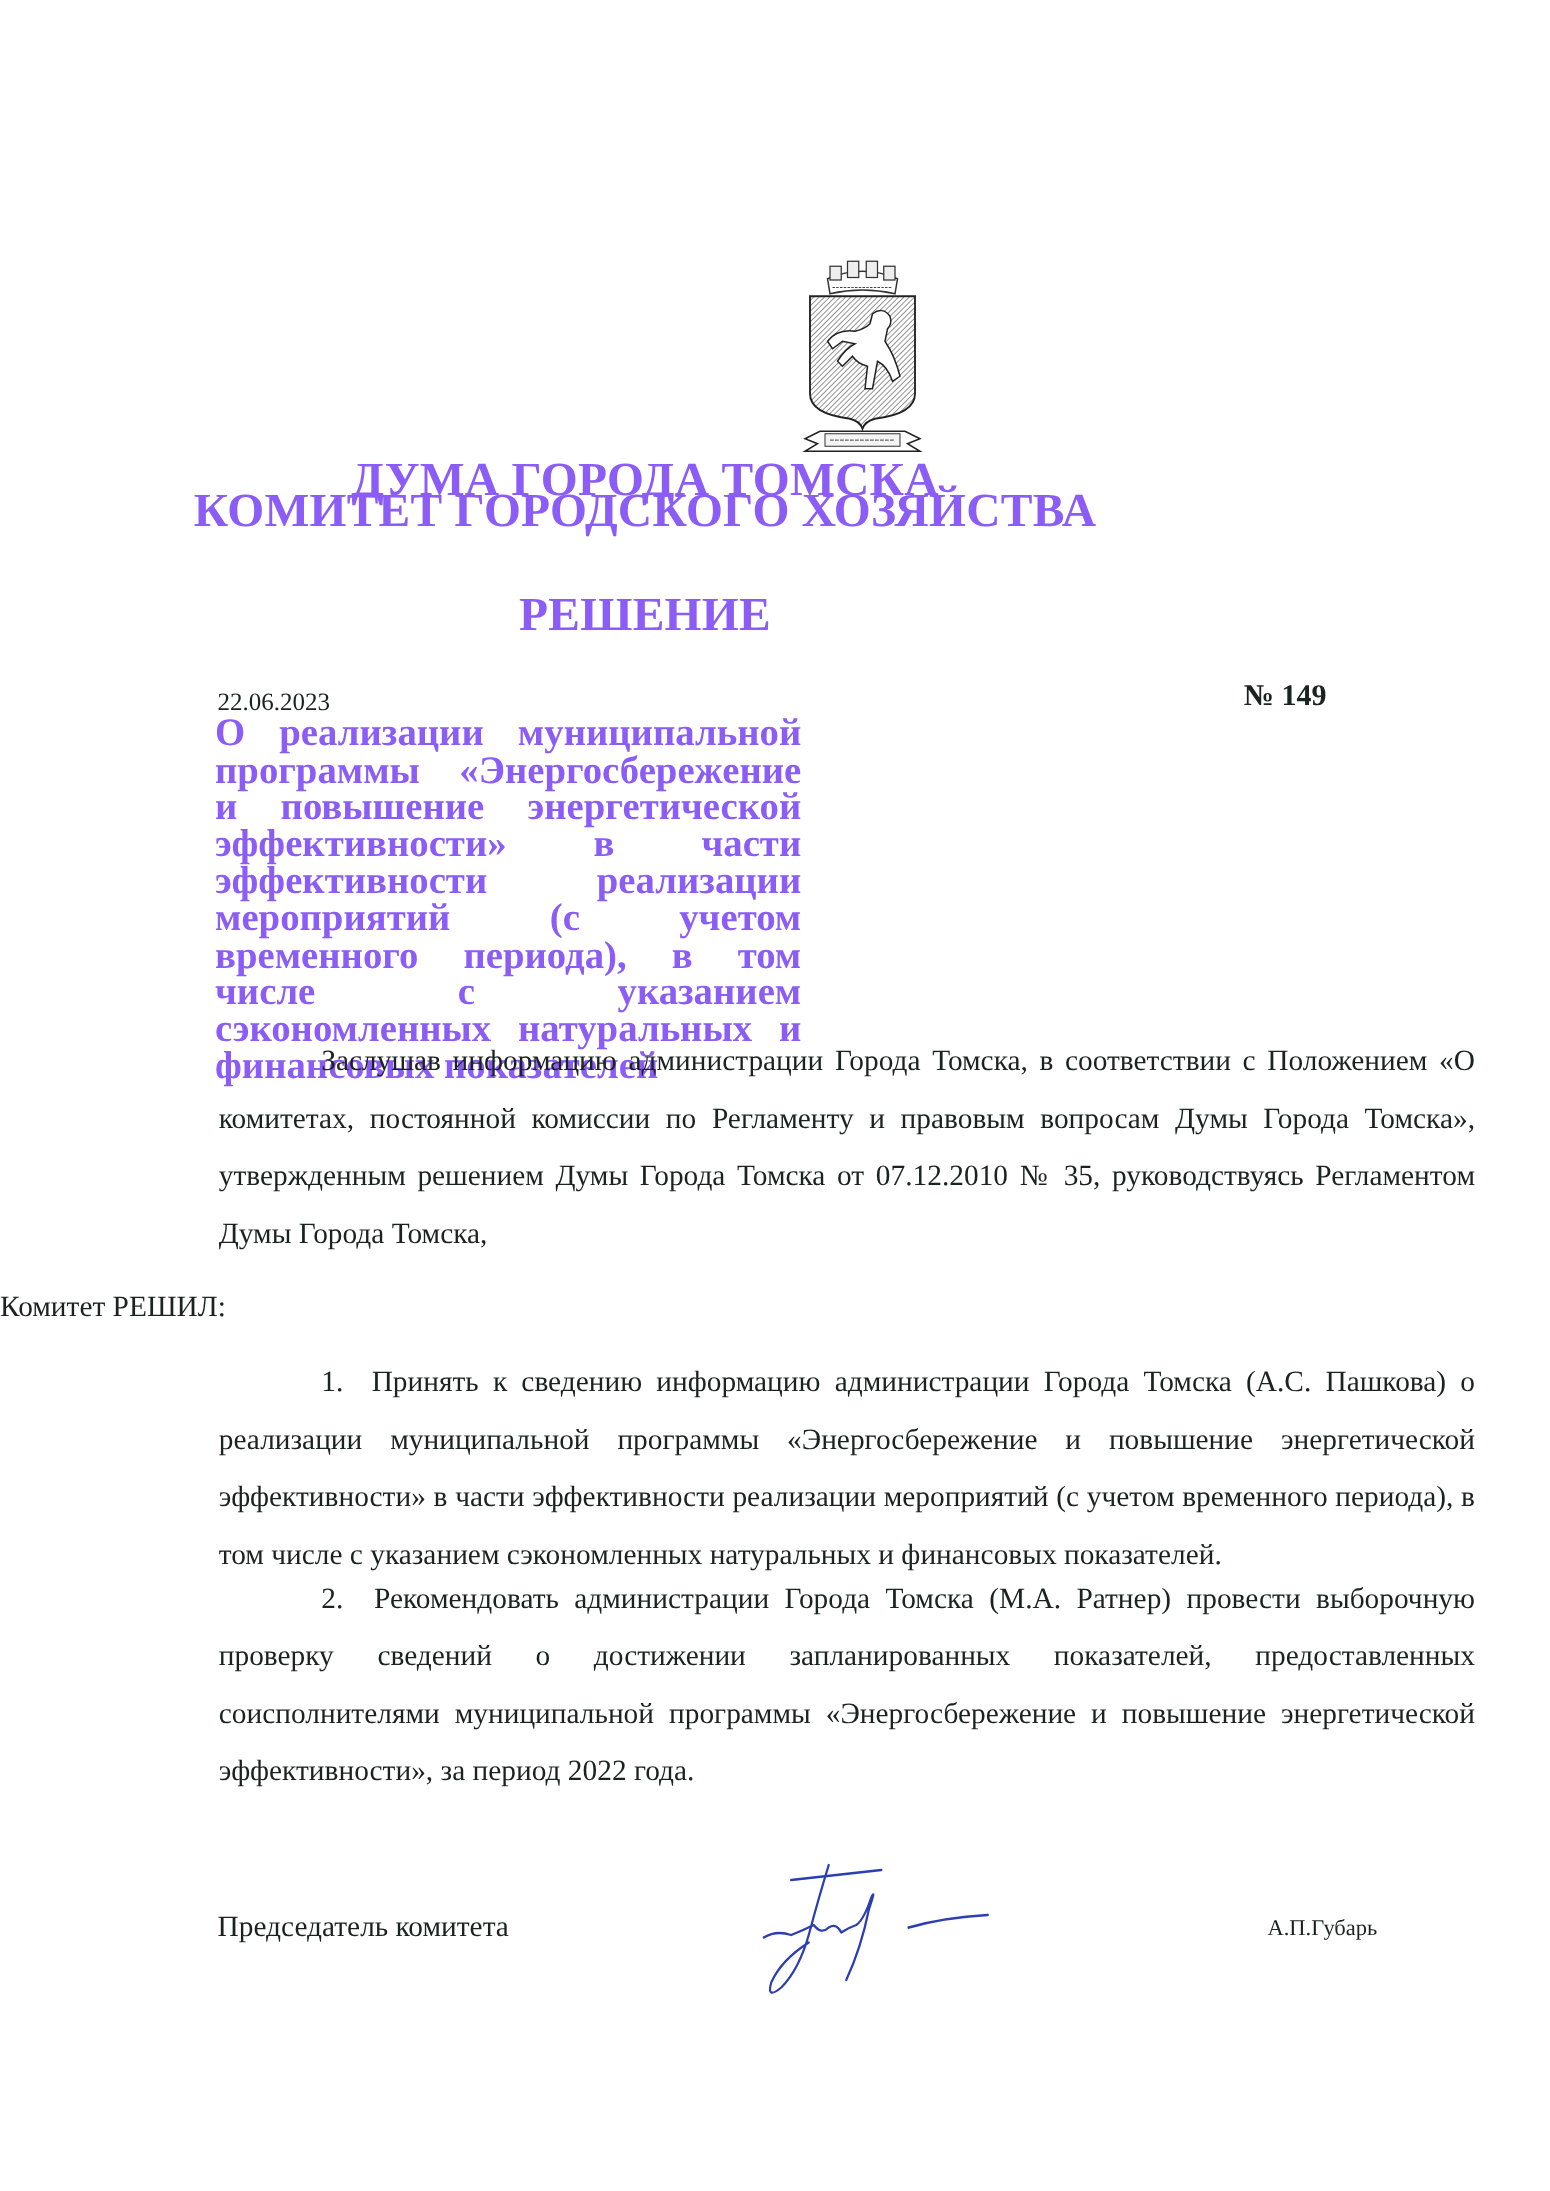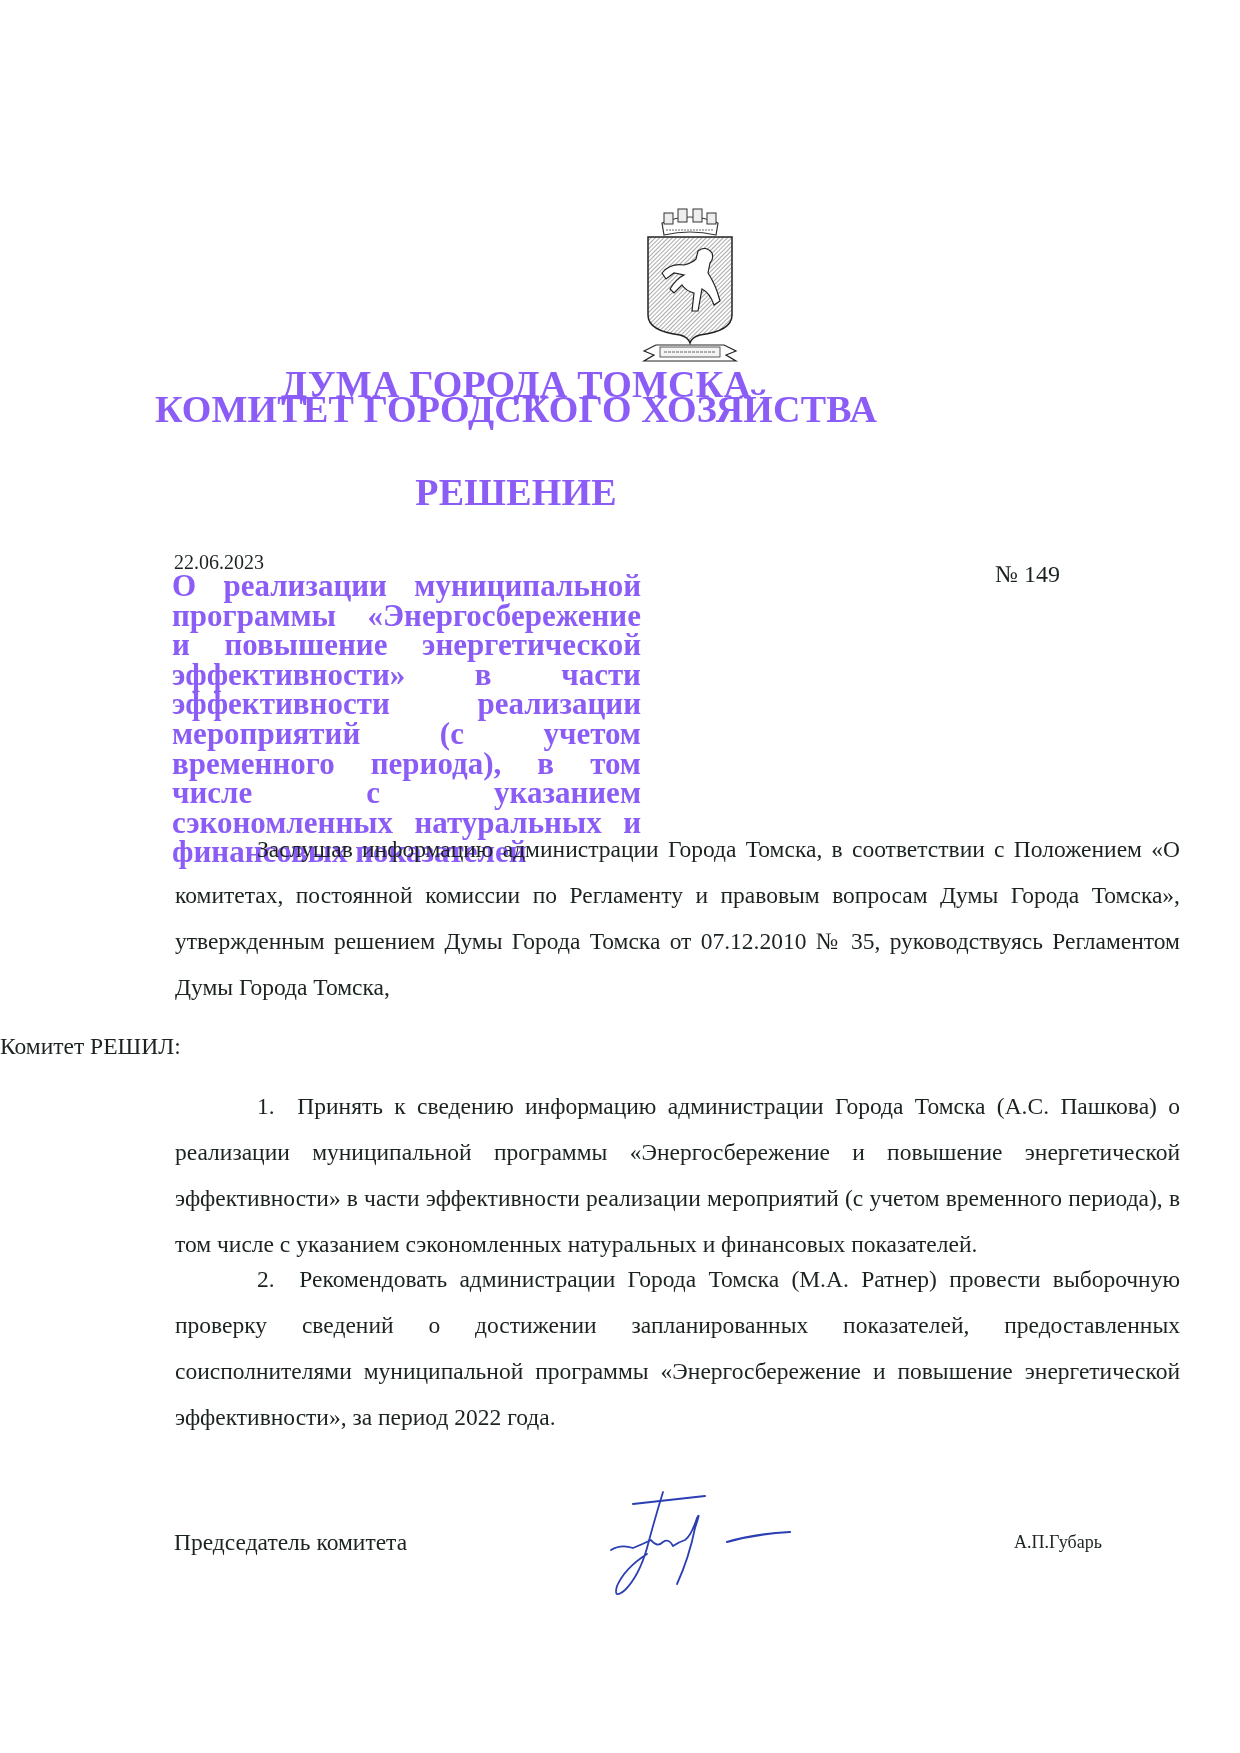--- a/index.html
+++ b/index.html
@@ -18,21 +18,21 @@
     position: absolute; left: 0; width: 1032px; text-align: center;
     font-weight: bold; font-size: 38px; letter-spacing: 0.2px; line-height: 34px;
     color: #8b5cf6;
   }
   #h-duma { top: 367px; }
   #h-committee { top: 392px; }
   #h-decision { top: 475px; }
 
   
   #doc-date { left: 174px; top: 548px; font-size: 20px; line-height: 28px; }
-  #doc-number { left: 995px; top: 560px; font-size: 24px; line-height: 28px; }
+  #doc-number { left: 995px; top: 543px; font-size: 24px; line-height: 28px; font-weight: bold; }
 
   
   #subject {
     left: 172px; top: 571px; width: 469px;
     font-size: 31px; font-weight: bold; line-height: 29.6px;
     text-align: justify; color: #8b5cf6;
   }
 
   
   .para {

